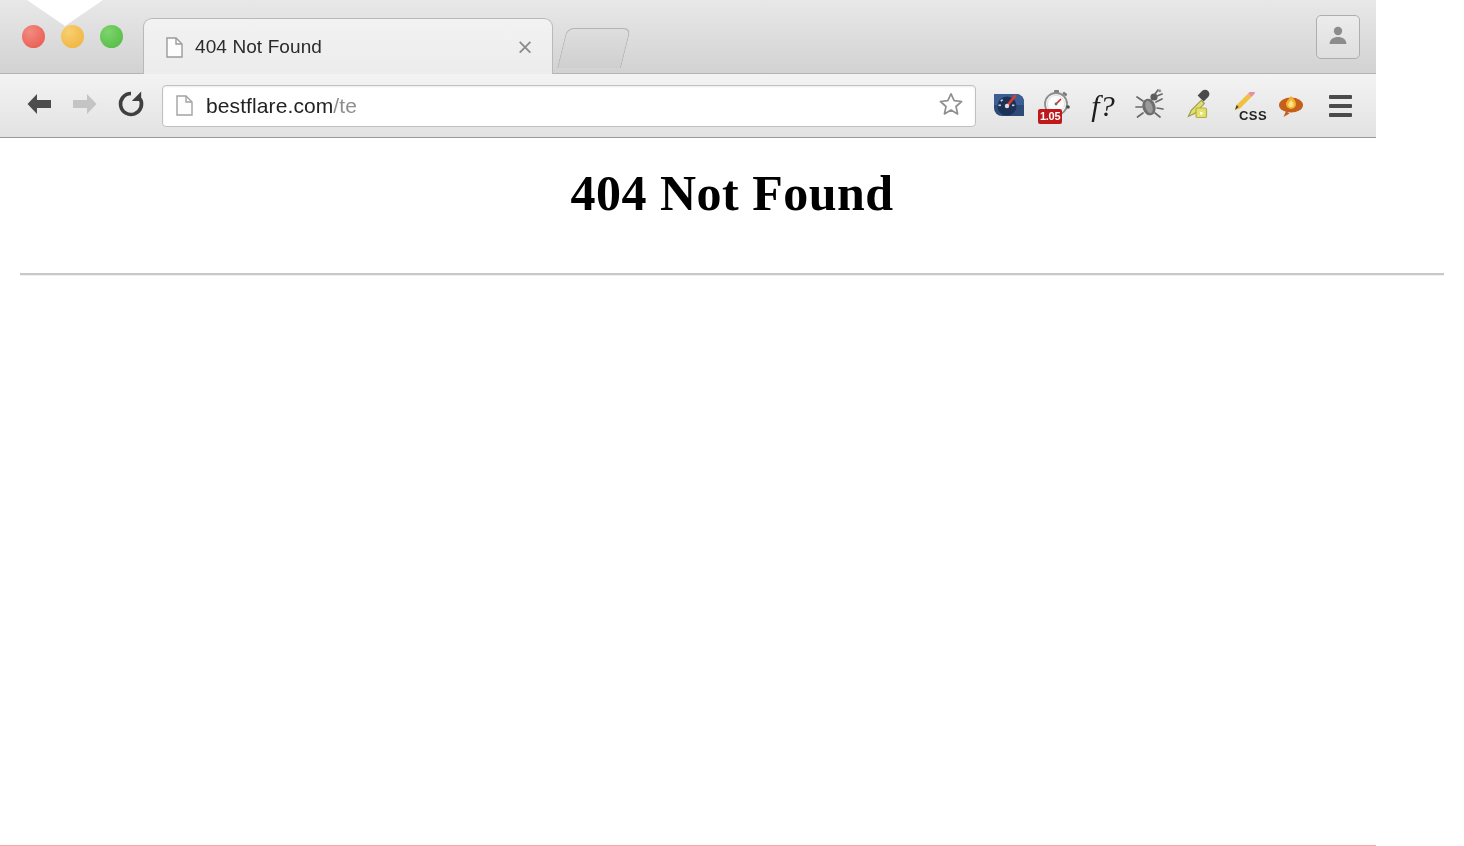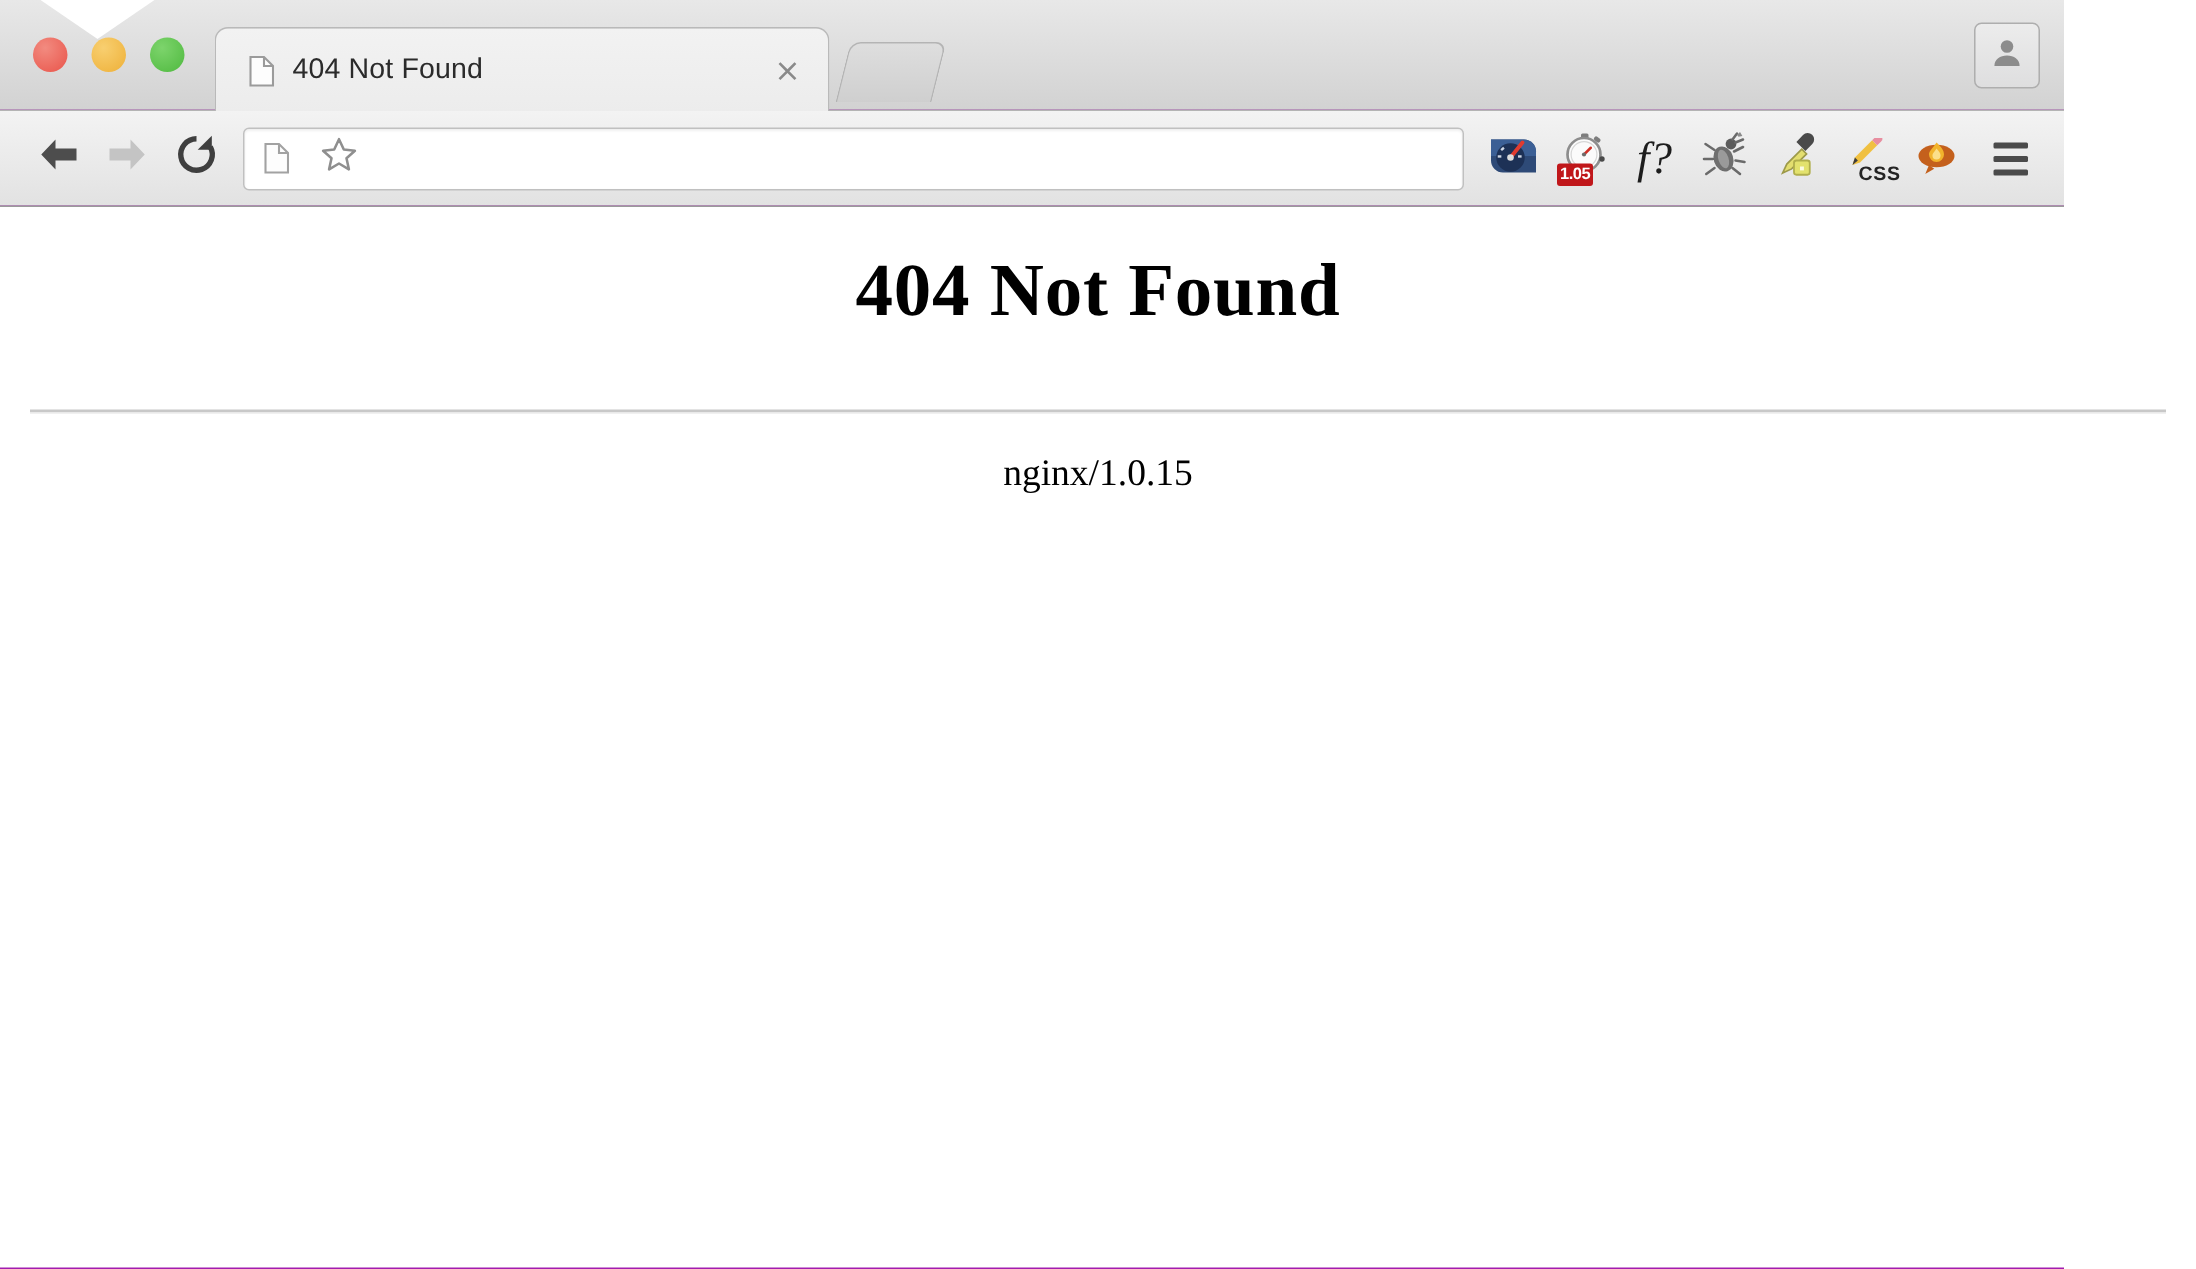--- a/index.html
+++ b/index.html
@@ -10,21 +10,21 @@
     overflow: hidden;
     background: #ffffff;
     font-family: "Liberation Sans", sans-serif;
   }
 
   
   .browser-window {
     width: 1376px;
     height: 846px;
     position: relative;
-    background: #a21caf;
+    background: #fca5a5;
   }
 
   
   .tab-strip {
     position: relative;
     height: 74px;
     background: linear-gradient(to bottom, #e8e8e8 0%, #dcdcdc 55%, #d2d2d2 100%);
     border-bottom: 1px solid #b4b4b4;
   }
 
@@ -363,20 +363,21 @@
       </span>
     </div>
 
     <div class="omnibox">
       <span class="omnibox-favicon">
         <svg width="17" height="21" viewBox="0 0 17 21">
           <path d="M1 1 h9 l6 6 v13 h-15 z" fill="#fdfdfd" stroke="#a2a2a2" stroke-width="1.4"></path>
           <path d="M10 1 v6 h6" fill="none" stroke="#a2a2a2" stroke-width="1.4"></path>
         </svg>
       </span>
+      <span class="omnibox-url"><span>bestflare.com</span><span class="url-path">/te</span></span>
       <span class="star-button">
         <span>
           <svg width="26" height="26" viewBox="0 0 26 26">
             <path d="M13 2.8 l3.2 6.9 7.4 0.8 -5.6 5 1.6 7.4 -6.6 -3.9 -6.6 3.9 1.6 -7.4 -5.6 -5 7.4 -0.8 z" fill="#ffffff" stroke="#8f8f8f" stroke-width="1.7" stroke-linejoin="round"></path>
           </svg>
         </span>
       </span>
     </div>
 
     <div class="extensions">
@@ -477,17 +478,16 @@
       <span class="menu-bar"></span>
       <span class="menu-bar"></span>
       <span class="menu-bar"></span>
     </div>
   </div>
 
   <div class="page-viewport">
     <div class="page-content">
       <h1 class="error-heading">404 Not Found</h1>
       <hr class="page-rule">
-      <div class="server-signature">nginx/1.0.15</div>
     </div>
   </div>
 
 </div>
 
 </body></html>

